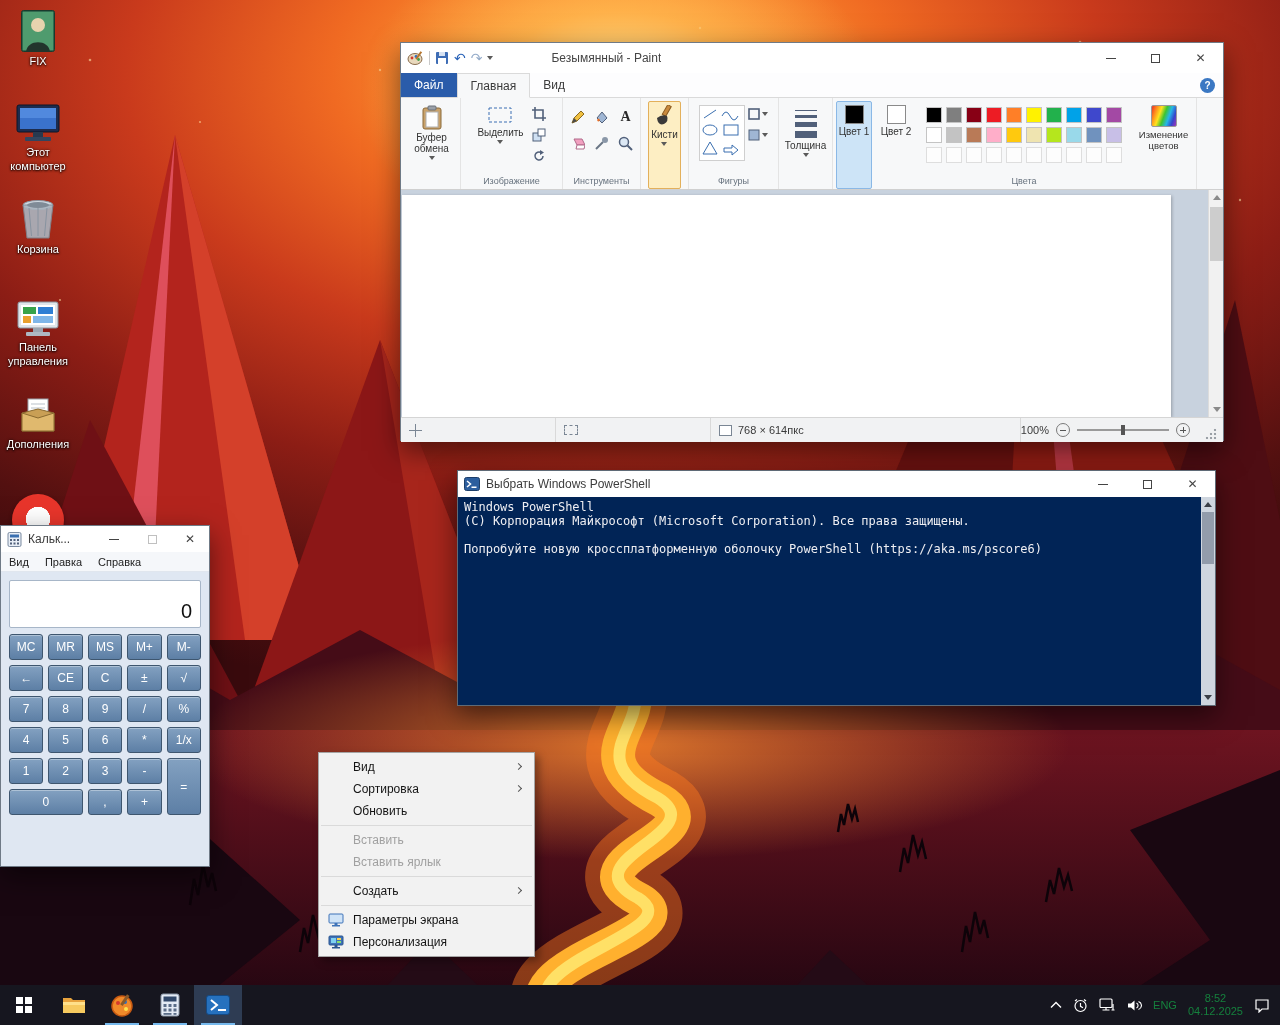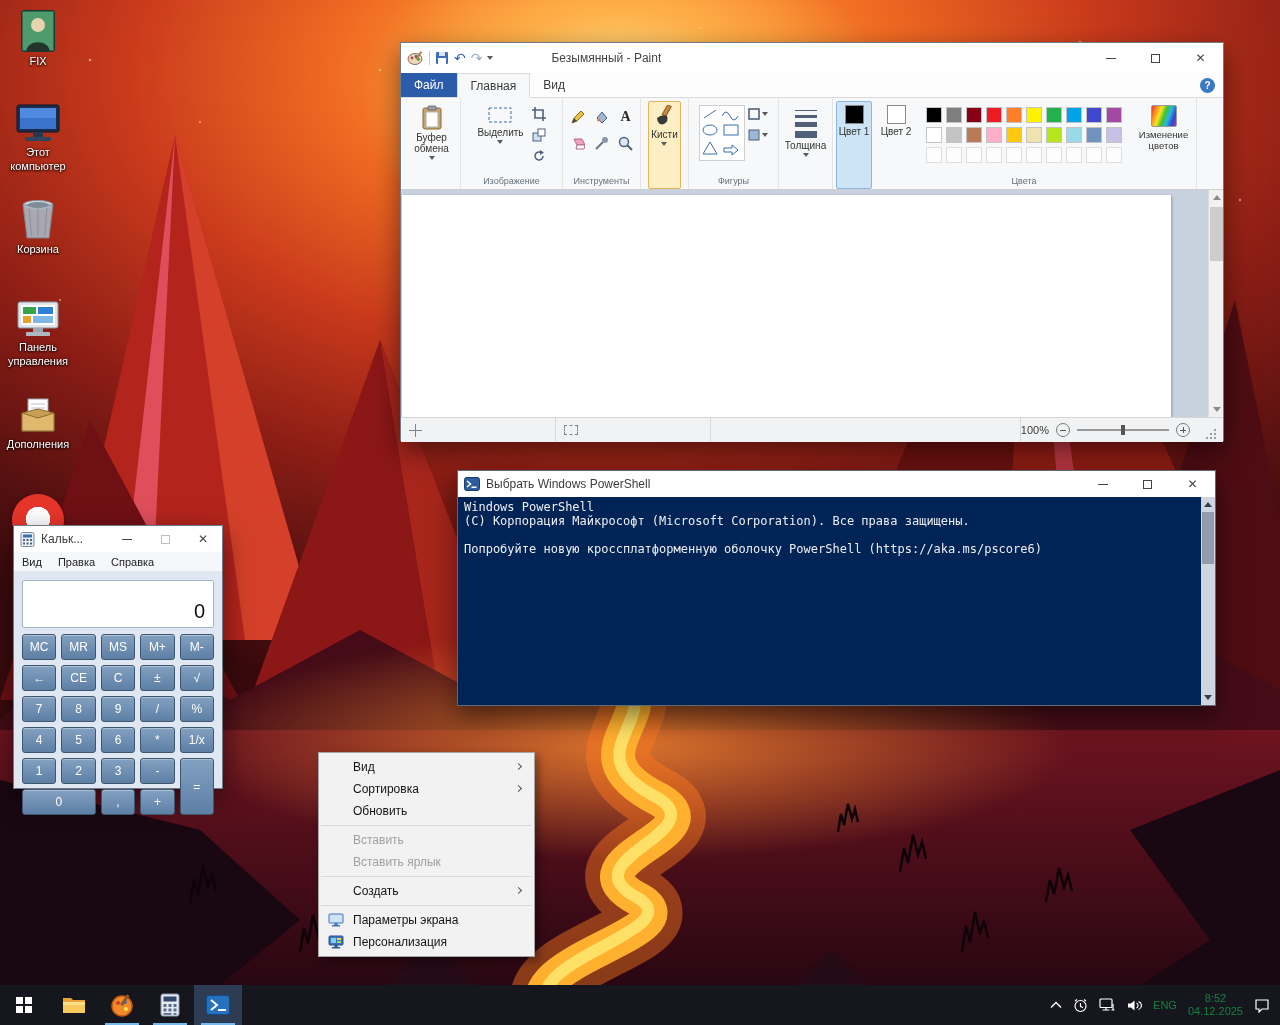--- a/index.html
+++ b/index.html
@@ -97,21 +97,21 @@
   .page-rect { width:13px; height:11px; border:1px solid #7a8694; background:#fff; }
 
   
   #ps-win { left:457px; top:470px; width:759px; height:236px; z-index:3; border-color:#5f6a76; }
   .ps-body { position:absolute; left:0; right:0; top:26px; bottom:0; background:#012456; padding:3px 6px; overflow:hidden; }
   .ps-line { font-family:"DejaVu Sans Mono",monospace; font-size:12px; line-height:14px; color:#eeeef2; white-space:pre; min-height:14px; }
   .ps-scroll { position:absolute; right:0; top:26px; bottom:0; width:14px; background:#cfd6df; }
   .ps-thumb { position:absolute; left:1px; top:15px; width:12px; height:52px; background:#929cab; }
 
   
-  #calc-win { left:13px; top:525px; width:210px; height:264px; z-index:4; background:#dfe7f2; }
+  #calc-win { left:0px; top:525px; width:210px; height:342px; z-index:4; background:#dfe7f2; }
   .cc-titlebar { height:26px; background:#fff; }
   .cc-menubar { height:20px; display:flex; align-items:center; gap:0; background:#f5f7fa; border-bottom:1px solid #e0e6ee; }
   .cc-menu-item { font-size:11px; color:#222; padding:0 8px; }
   .cc-display { margin:8px 8px 6px; height:48px; background:#fff; border:1px solid #a7b6c8; border-radius:2px;
                 display:flex; align-items:flex-end; justify-content:flex-end; padding:4px 8px; font-size:20px; color:#111; }
   .cc-grid { margin:0 8px 8px; display:grid; grid-template-columns:repeat(5,1fr); grid-template-rows:repeat(6,26px); gap:5px; }
   .cc-btn { background:linear-gradient(#83a1c1,#5d7fa5); border:1px solid #3e566f; border-radius:3px; color:#fff;
             font-size:12px; display:flex; align-items:center; justify-content:center;
             box-shadow:inset 0 1px 0 rgba(255,255,255,.35); }
   .cc-eq { grid-column:5; grid-row:5 / 7; }
@@ -539,20 +539,24 @@
     <div class="pt-status">
       <div class="st-cell" style="width:155px;">
         <div class="cross-icon">
             <i class="ci-h"></i>
             <i class="ci-v"></i>
           </div>
       </div>
       <div class="st-cell" style="width:155px;">
         <div class="dash-rect"></div>
       </div>
+      <div class="st-cell" style="width:222px; border-right:none;">
+        <div class="page-rect"></div>
+        <span>768 × 614пкс</span>
+      </div>
       <div class="st-zoom">
         <span>100%</span>
         <div class="zoom-circle">
             <i class="zc-h"></i>
           </div>
         <div class="zoom-track">
             <div class="zoom-thumb"></div>
           </div>
         <div class="zoom-circle">
             <i class="zc-h"></i>

